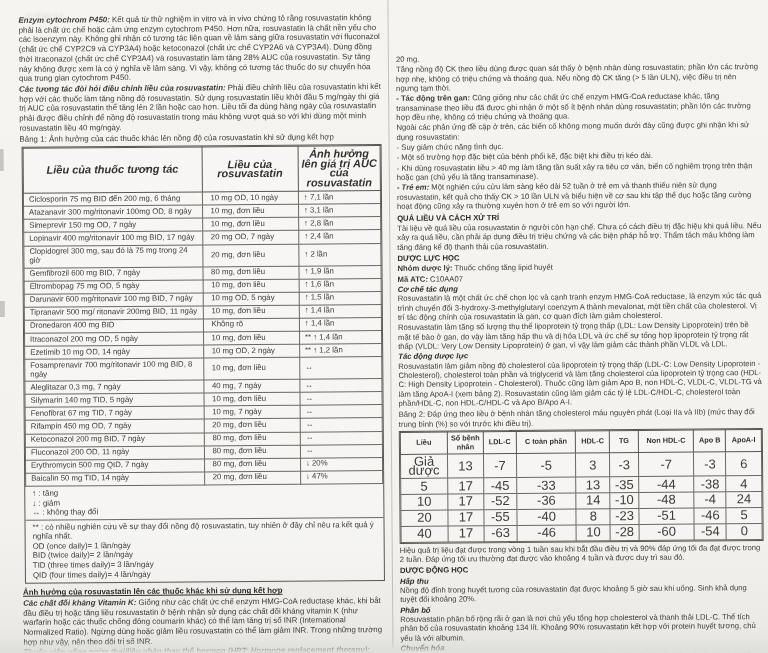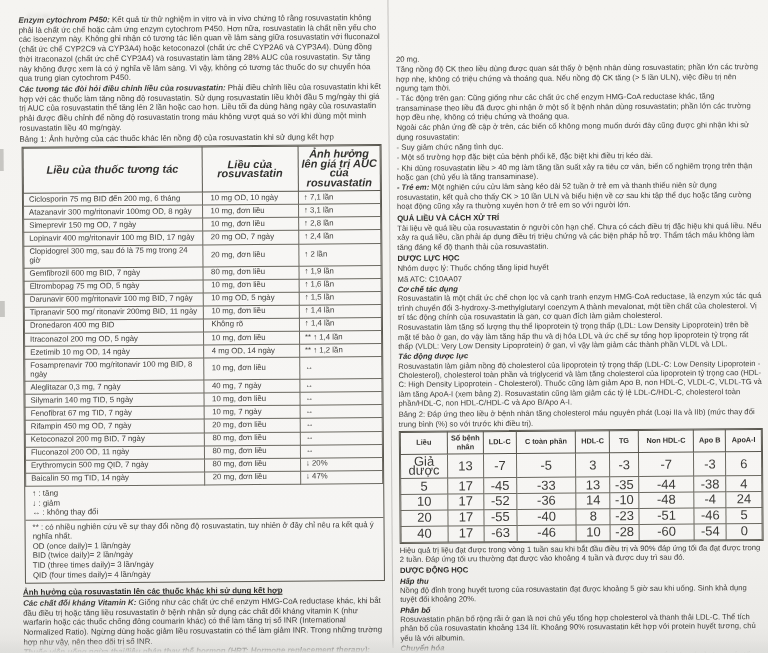--- a/index.html
+++ b/index.html
@@ -19,21 +19,21 @@
     position:absolute;left:0;top:0;width:768px;height:660px;
     transform:rotate(-0.45deg);transform-origin:50% 50%;
   }
   .col-left{position:absolute;left:21px;top:13px;width:364px;font-size:7.9px;line-height:9.7px;}
   .col-right{position:absolute;left:398px;top:55px;width:364px;font-size:7.7px;line-height:9.35px;}
   .divider{position:absolute;left:390px;top:0;width:1px;height:648px;background:#a9a8a4;opacity:.65;}
   .edge-mark{position:absolute;left:0;width:5px;background:#c7c6c2;}
   .ghost{position:absolute;left:29px;top:9px;font-size:8px;color:#90908c;opacity:.35;filter:blur(1.4px);letter-spacing:1px;}
   p{margin:0 0 1px 0;}
   .lead{font-weight:bold;font-style:italic;}
-  .lead-plain{font-weight:normal;}
+  .lead-plain{font-weight:bold;}
   .h-caps{font-weight:bold;margin:2px 0 1px 0;color:#2e2d2a;}
   .h-underline{font-weight:bold;text-decoration:underline;margin:4px 0 1px 0;color:#2e2d2a;}
   .subhead{font-weight:bold;font-style:italic;margin:1px 0 0 0;color:#2e2d2a;}
   .caption{margin:2px 0 2px 0;}
   
   .t1frame{border:1px solid #59574f;margin:1px 2px 4px 2px;background:rgba(255,255,255,.25);}
   table{border-collapse:collapse;width:100%;}
   .t1 th{border:1px solid #59574f;font-weight:bold;font-style:italic;text-align:center;
          padding:3px 2px;font-size:11px;line-height:9.5px;color:#33322f;}
   .t1 td{border:1px solid #6b6961;padding:1.6px 5px;font-size:7.8px;line-height:8.9px;}
@@ -128,21 +128,21 @@
               <td class="c2">Không rõ</td>
               <td class="c3">↑ 1,4 lần</td>
             </tr>
               <tr>
               <td class="c1">Itraconazol 200 mg OD, 5 ngày</td>
               <td class="c2">10 mg, đơn liều</td>
               <td class="c3">** ↑ 1,4 lần</td>
             </tr>
               <tr>
               <td class="c1">Ezetimib 10 mg OD, 14 ngày</td>
-              <td class="c2">4 mg OD, 14 ngày</td>
+              <td class="c2">10 mg OD, 2 ngày</td>
               <td class="c3">** ↑ 1,2 lần</td>
             </tr>
               <tr>
               <td class="c1">Fosamprenavir 700 mg/ritonavir 100 mg BID, 8 ngày</td>
               <td class="c2">10 mg, đơn liều</td>
               <td class="c3">↔</td>
             </tr>
               <tr>
               <td class="c1">Aleglitazar 0,3 mg, 7 ngày</td>
               <td class="c2">40 mg, 7 ngày</td>

